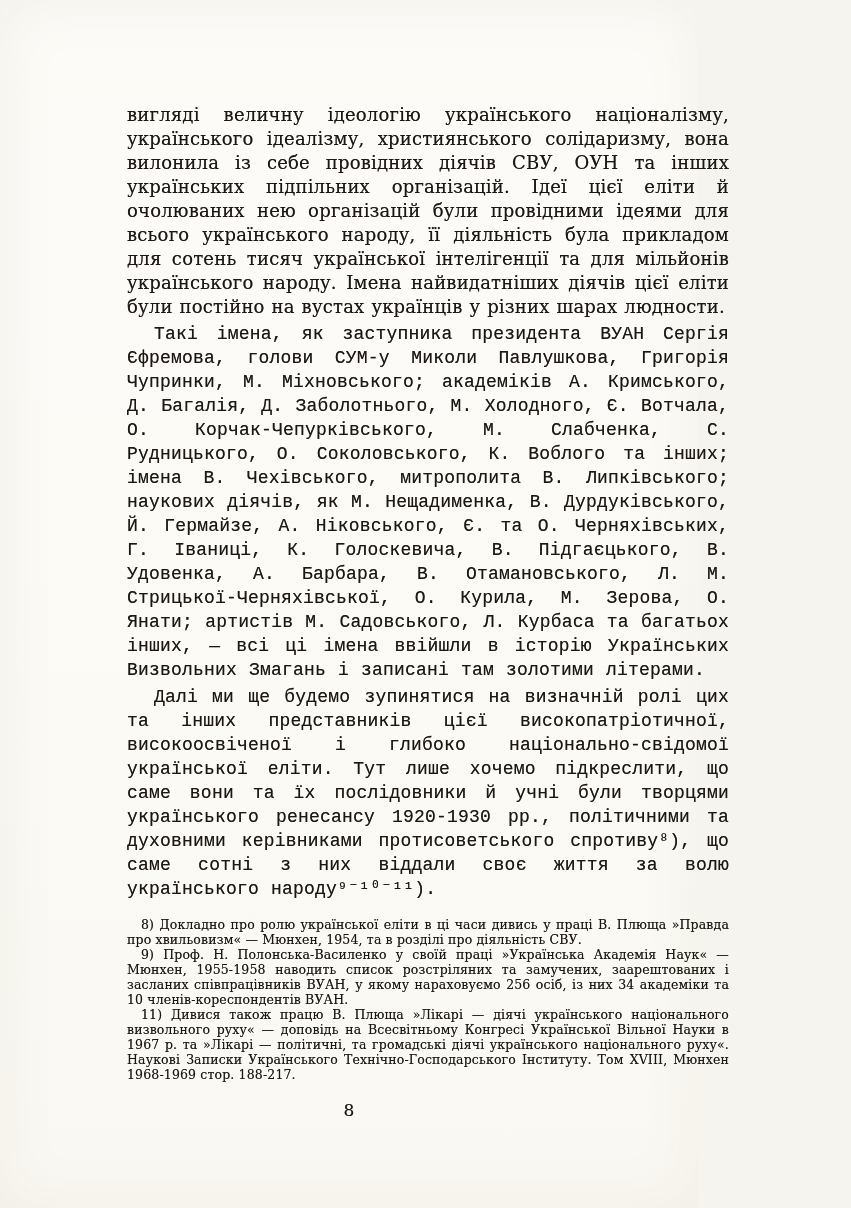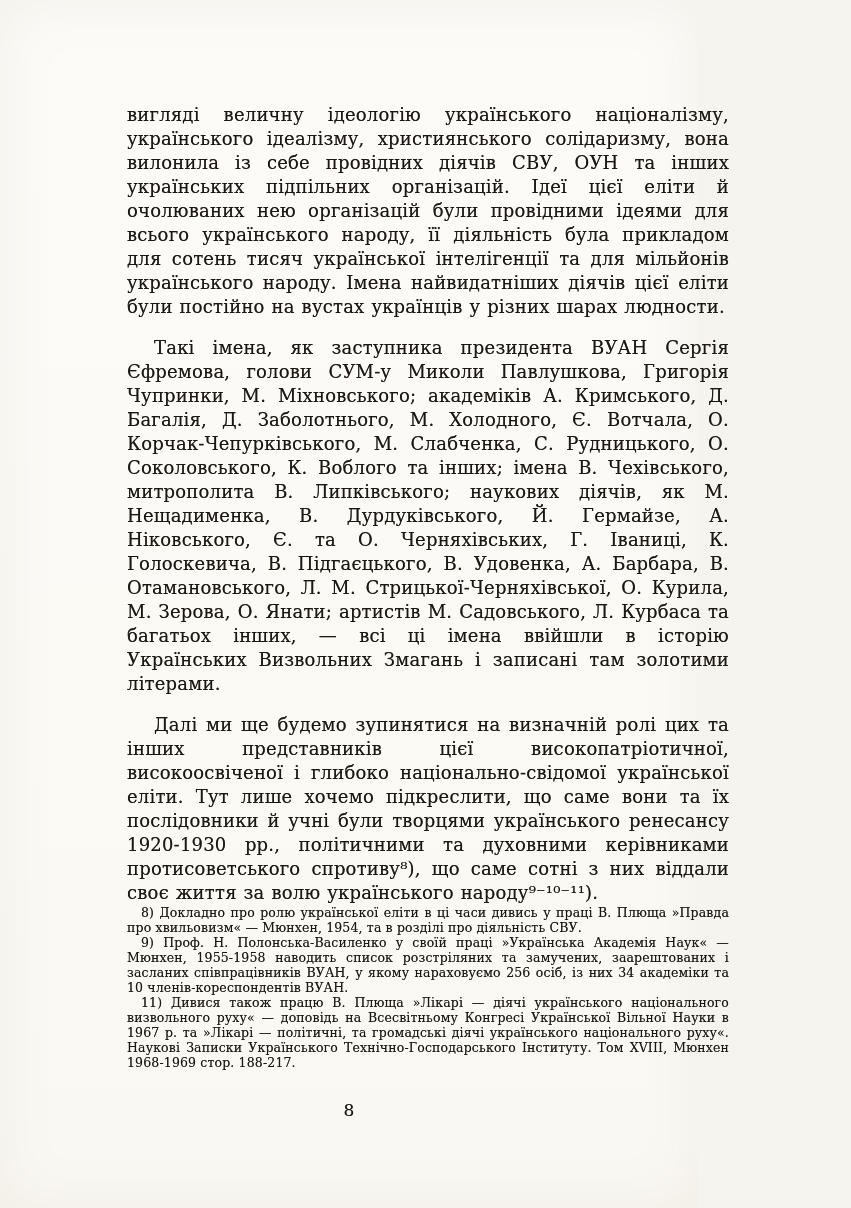--- a/index.html
+++ b/index.html
@@ -30,25 +30,26 @@
   .body-text p.para {
     margin: 0;
     font-size: 18px;
     line-height: 24px;
     text-align: justify;
     letter-spacing: 0.2px;
     word-spacing: 1px;
     text-shadow: 0 0 0.5px rgba(20, 14, 8, 0.6);
   }
   .body-text p.para + p.para {
-    margin-top: 17px;
+    margin-top: 3px;
     text-indent: 27px;
+    font-family: Liberation Mono, monospace;
   }
   .footnotes {
-    margin-top: 0;
+    margin-top: 16px;
   }
   .footnotes p.footnote {
     margin: 0;
     font-size: 12.5px;
     line-height: 15px;
     text-align: justify;
     letter-spacing: 0.15px;
     text-indent: 14px;
     text-shadow: 0 0 0.4px rgba(20, 14, 8, 0.55);
   }

